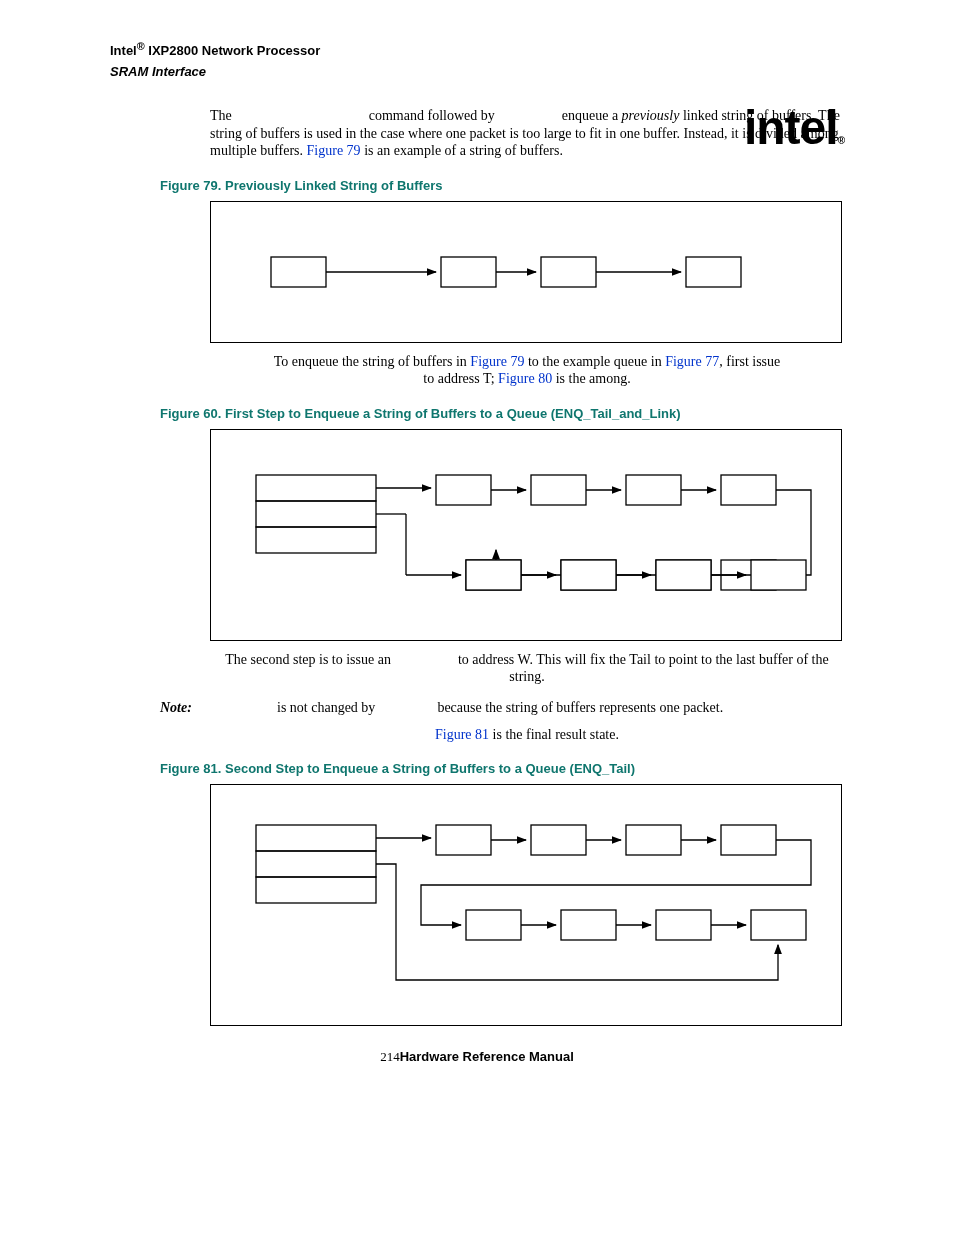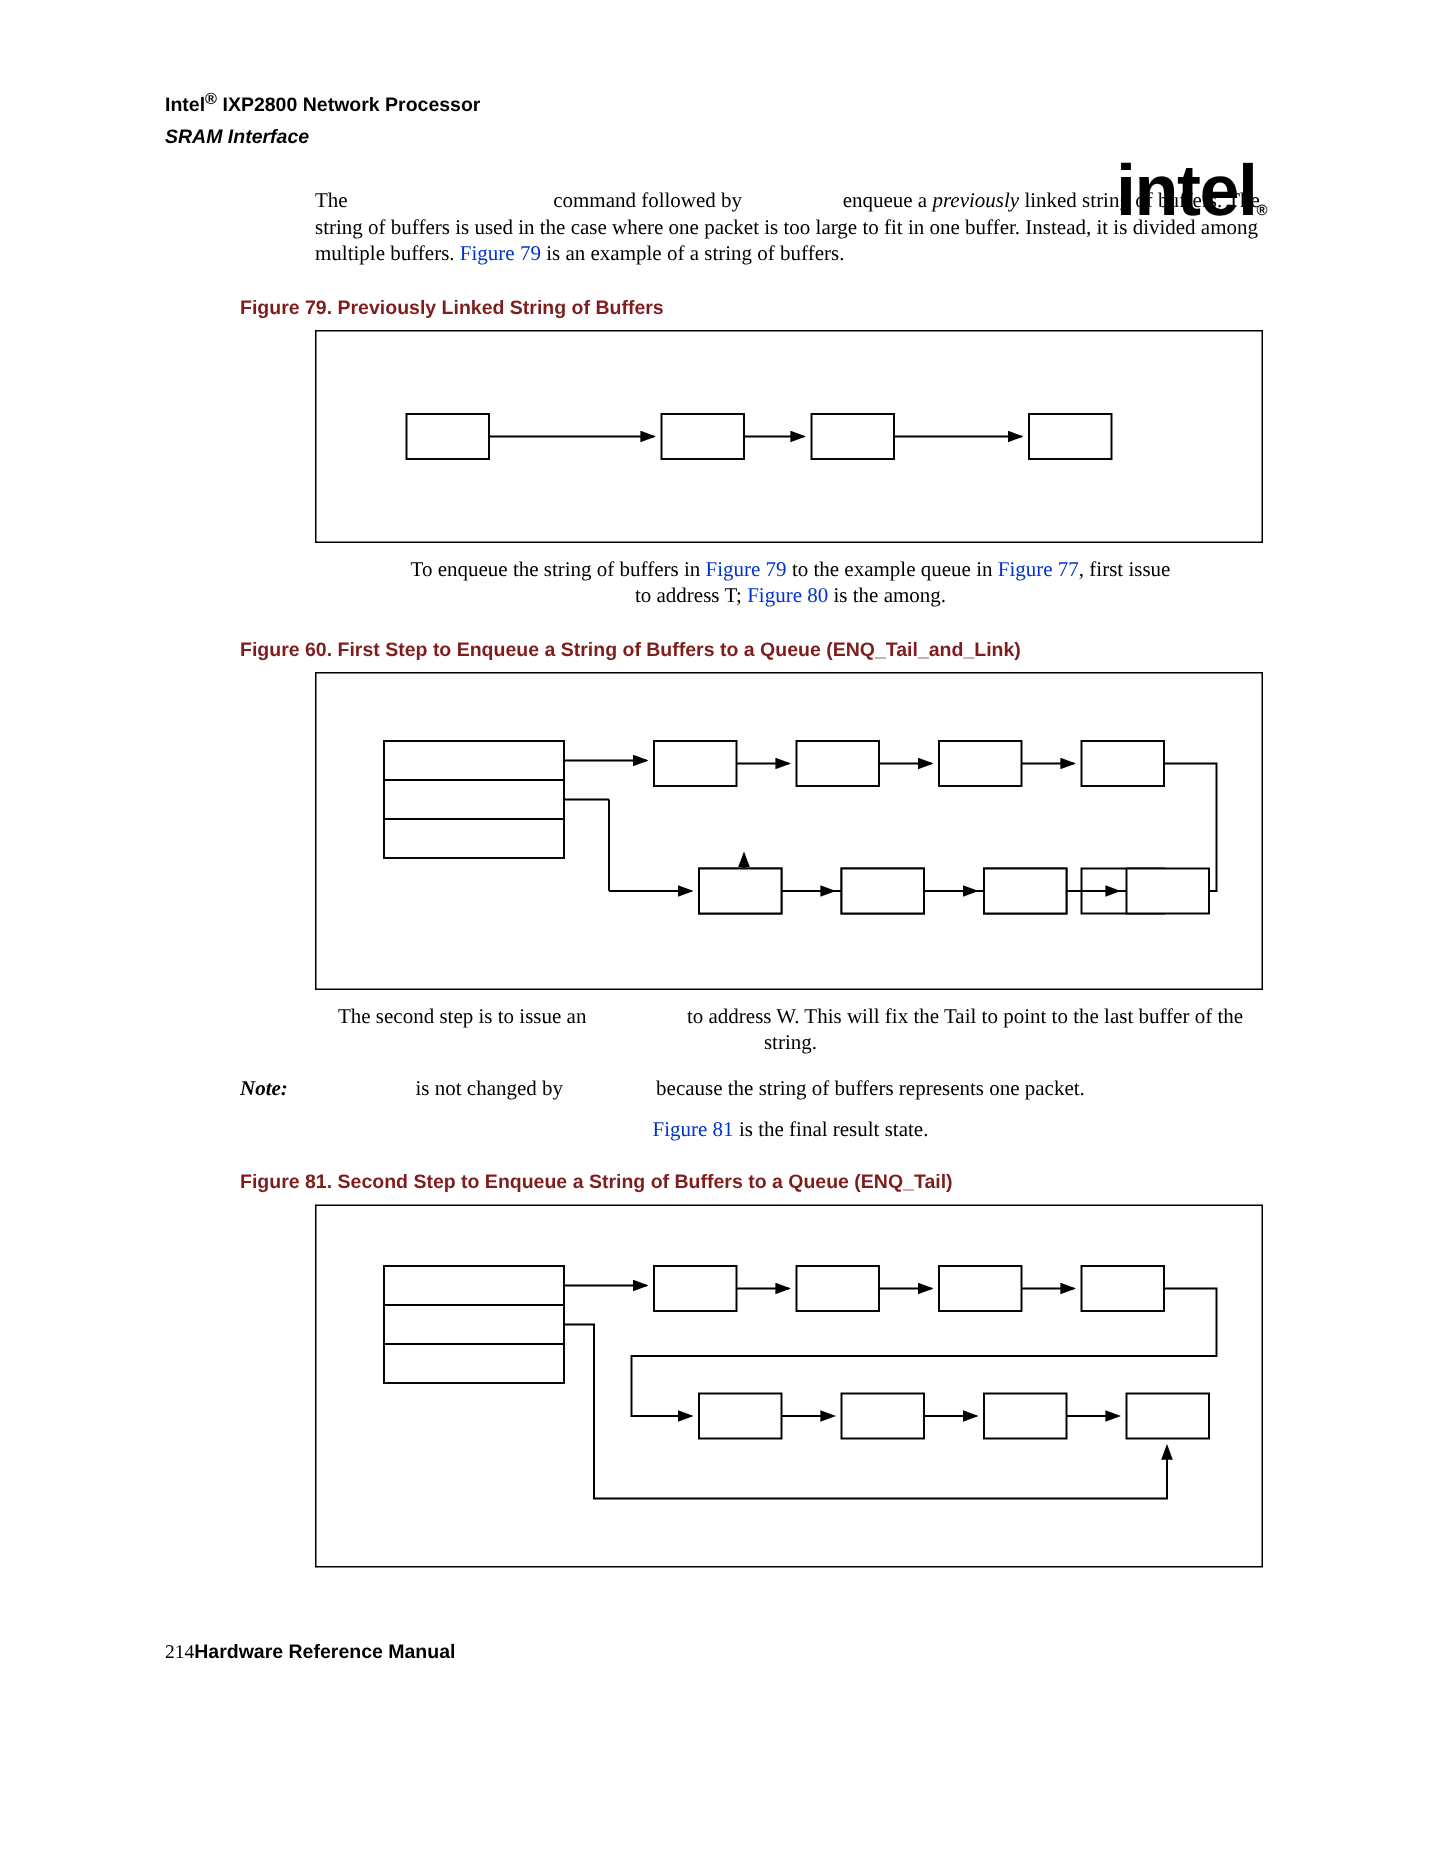--- a/index.html
+++ b/index.html
@@ -5,21 +5,21 @@
   body {
     margin: 0;
     padding: 0;
     font-family: "Times New Roman", Times, serif;
     font-size: 14px;
     color: #000;
     background: #fff;
     width: 954px;
   }
   .page {
-    padding: 60px 110px 40px 110px;
+    padding: 40px 110px 40px 110px;
     position: relative;
   }
   .header-block {
     font-family: Arial, Helvetica, sans-serif;
     font-weight: bold;
     font-size: 13px;
     margin-bottom: 6px;
   }
   .header-sub {
     font-family: Arial, Helvetica, sans-serif;
@@ -45,39 +45,39 @@
   .body-text2 {
     margin: 10px 0 10px 100px;
     font-size: 14px;
     line-height: 1.25;
     text-align: center;
   }
   .figure-caption {
     font-family: Arial, Helvetica, sans-serif;
     font-weight: bold;
     font-size: 13px;
-    color: #7f1d1d;
+    color: #0f766e;
     margin: 18px 0 8px 50px;
   }
   .link { color: #0033cc; }
   .italic { font-style: italic; }
   .note-row {
     margin: 14px 0 0 50px;
     font-size: 14px;
   }
   .note-label {
     font-weight: bold;
     font-style: italic;
     display: inline-block;
     width: 50px;
   }
   .footer {
     display: flex;
-    justify-content: flex-start;
-    margin-top: 48px;
+    justify-content: center;
+    margin-top: 23px;
     font-size: 13px;
   }
   .footer-right {
     font-family: Arial, Helvetica, sans-serif;
     font-weight: bold;
   }
   svg { display: block; }
   .figure-box {
     margin-left: 100px;
     border: 1px solid #000;

